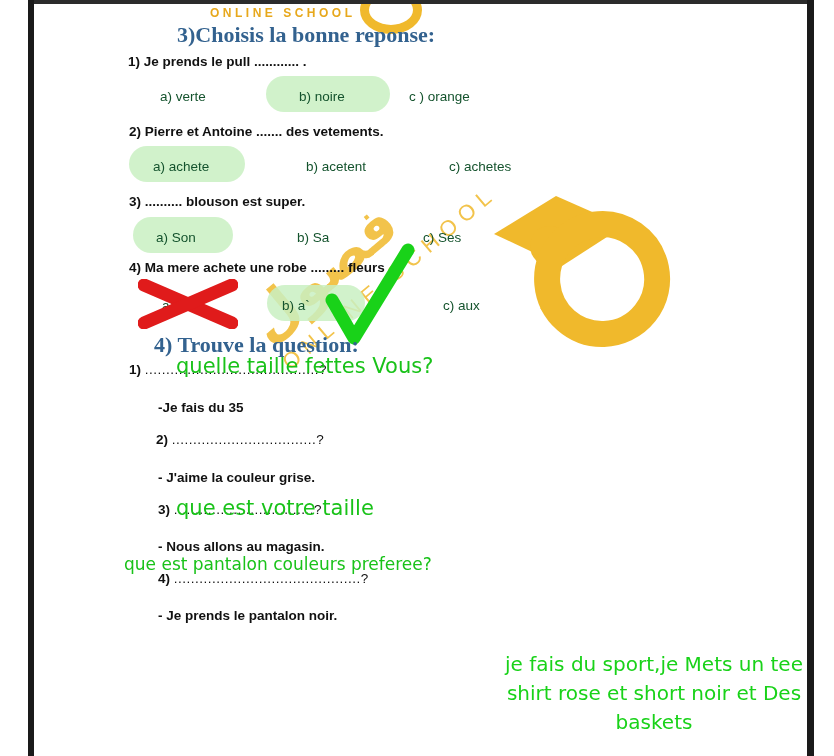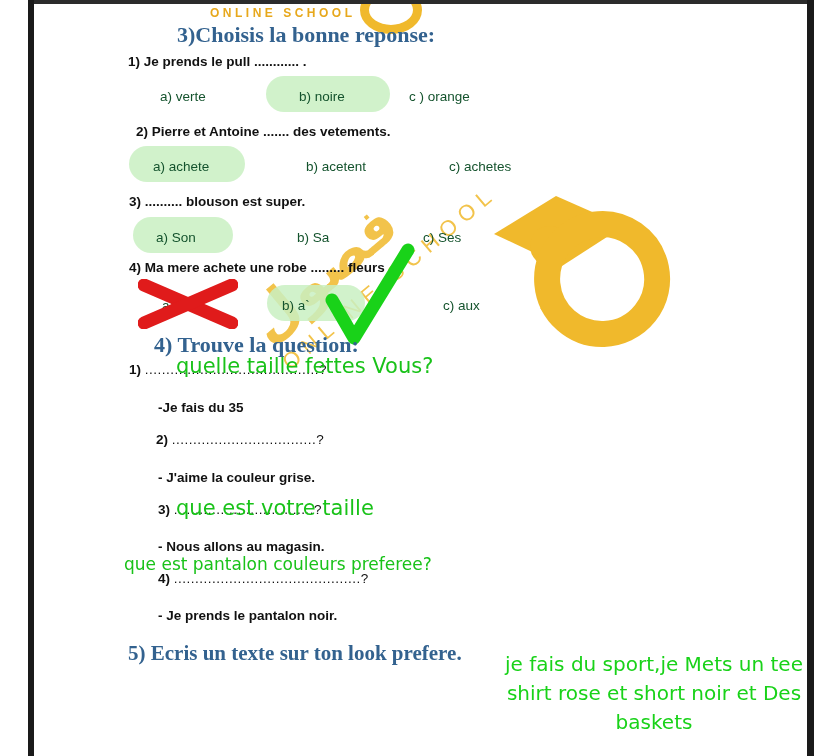--- a/index.html
+++ b/index.html
@@ -216,21 +216,21 @@
 
   <div class="q" style="left:94px; top:50px;">
     <span>1)</span>
     <span>Je prends le pull ............ .</span>
   </div>
   <div class="hl" style="left:232px; top:72px; width:124px; height:36px;"></div>
   <div class="opt" style="left:126px; top:85px;">a) verte</div>
   <div class="opt" style="left:265px; top:85px;">b) noire</div>
   <div class="opt" style="left:375px; top:85px;">c ) orange</div>
 
-  <div class="q" style="left:102px; top:120px;">
+  <div class="q" style="left:95px; top:120px;">
     <span>2)</span>
     <span>Pierre et Antoine ....... des vetements.</span>
   </div>
   <div class="hl" style="left:95px; top:142px; width:116px; height:36px;"></div>
   <div class="opt" style="left:119px; top:155px;">a) achete</div>
   <div class="opt" style="left:272px; top:155px;">b) acetent</div>
   <div class="opt" style="left:415px; top:155px;">c) achetes</div>
 
   <div class="q" style="left:95px; top:190px;">
     <span>3)</span>
@@ -281,17 +281,16 @@
   <div class="hand hand-big" style="left:142px; top:492px;">que est votre taille</div>
   <div class="ans-line" style="left:124px; top:535px;">- Nous allons au magasin.</div>
 
   <div class="ans-line" style="left:124px; top:567px;">
     <span>4)</span>
     <span class="dots">............................................?</span>
   </div>
   <div class="hand" style="left:90px; top:549px; line-height:1.35; text-align:center; width:210px; font-size:17px;">que est pantalon couleurs preferee?</div>
   <div class="ans-line" style="left:124px; top:604px;">- Je prends le pantalon noir.</div>
 
-  <div class="h-section" style="left:94px; top:637px; font-size:21px;">5) Ecris un texte sur ton look prefere.</div>
 
   <div class="hand-answer" style="left:470px; top:646px; width:300px;">je fais du sport,je Mets un tee shirt rose et short noir et Des baskets</div>
 
 </div>
 
 </body></html>

